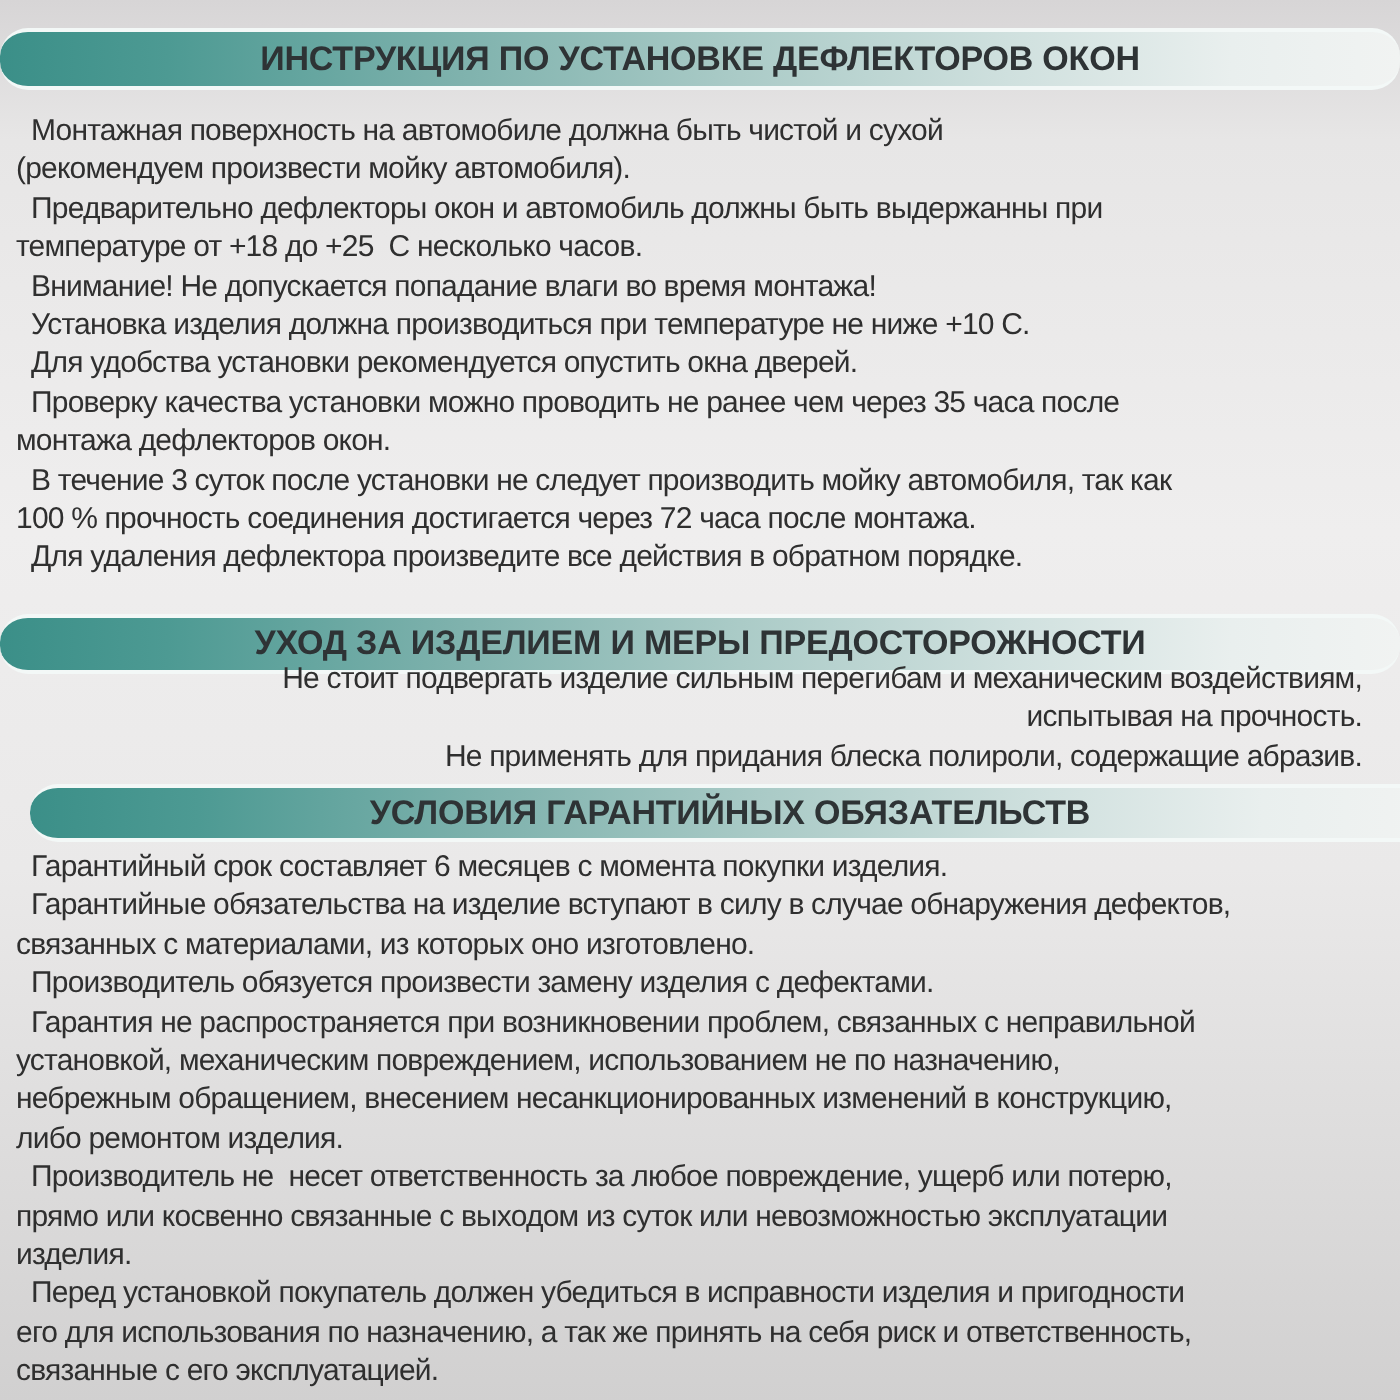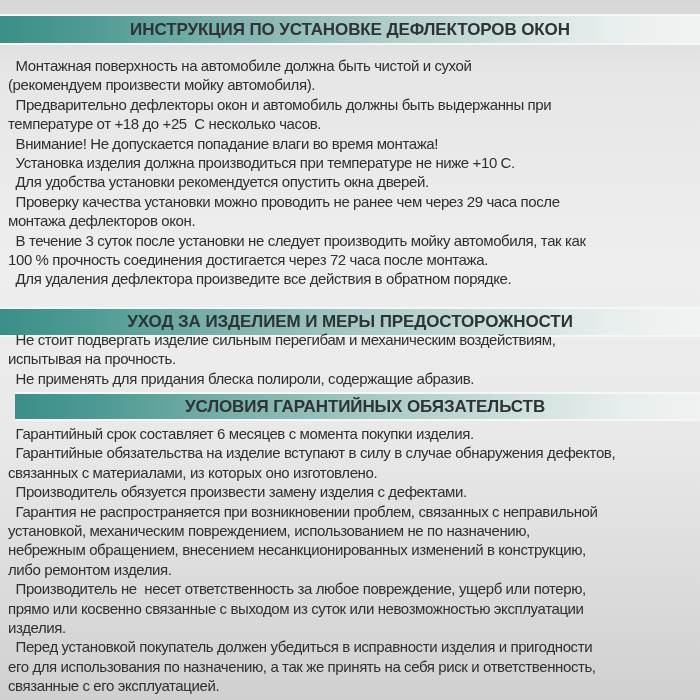--- a/index.html
+++ b/index.html
@@ -5,55 +5,55 @@
   html,body{margin:0;padding:0;}
   .page{
     width:700px;height:700px;position:relative;overflow:hidden;
     background:linear-gradient(180deg,#d7d5d6 0%,#e7e6e6 10%,#efeeee 38%,#eae9e9 62%,#dcdbdb 84%,#d1d0d0 100%);
     font-family:"Liberation Sans", sans-serif;
   }
   .banner{
     position:absolute;left:0;width:700px;box-sizing:border-box;height:31px;
     border-top:2px solid #f3f8f7;border-bottom:2px solid #f3f8f7;
     background:linear-gradient(90deg,#3b8f88 0%,#4d9a93 12%,#7db1ac 32%,#a9cac6 52%,#cfe0de 72%,#e9efee 88%,#f1f3f2 100%);
-    display:flex;align-items:center;justify-content:center;
+    display:flex;align-items:center;justify-content:center;border-radius:14px;
   }
   .banner-title{
     font-size:17px;font-weight:bold;color:#2e3335;letter-spacing:-0.1px;white-space:pre;
   }
   .textblock{
     position:absolute;left:8px;right:19px;
     font-size:15px;line-height:19.4px;color:#2f2f2f;letter-spacing:-0.4px;
   }
   .line{white-space:pre;}
   .b1{top:14px;}
   .b2{top:293px;height:30px;margin-top:14px;}
   .b3{top:392px;height:29px;margin-left:15px;}
   .t1{top:56px;}
-  .t2{top:330px;}
+  .t2{top:330px;text-align:right;}
   .t3{top:424px;}
 </style>
 </head>
 <body>
 
 <div class="page">
 
   <div class="banner b1">
     <span class="banner-title">ИНСТРУКЦИЯ ПО УСТАНОВКЕ ДЕФЛЕКТОРОВ ОКОН</span>
   </div>
 
   <div class="textblock t1">
     <div class="line">  Монтажная поверхность на автомобиле должна быть чистой и сухой</div>
     <div class="line">(рекомендуем произвести мойку автомобиля).</div>
     <div class="line">  Предварительно дефлекторы окон и автомобиль должны быть выдержанны при</div>
     <div class="line">температуре от +18 до +25  С несколько часов.</div>
     <div class="line">  Внимание! Не допускается попадание влаги во время монтажа!</div>
     <div class="line">  Установка изделия должна производиться при температуре не ниже +10 С.</div>
     <div class="line">  Для удобства установки рекомендуется опустить окна дверей.</div>
-    <div class="line">  Проверку качества установки можно проводить не ранее чем через 29 часа после</div>
+    <div class="line">  Проверку качества установки можно проводить не ранее чем через 35 часа после</div>
     <div class="line">монтажа дефлекторов окон.</div>
     <div class="line">  В течение 3 суток после установки не следует производить мойку автомобиля, так как</div>
     <div class="line">100 % прочность соединения достигается через 72 часа после монтажа.</div>
     <div class="line">  Для удаления дефлектора произведите все действия в обратном порядке.</div>
   </div>
 
   <div class="banner b2">
     <span class="banner-title">УХОД ЗА ИЗДЕЛИЕМ И МЕРЫ ПРЕДОСТОРОЖНОСТИ</span>
   </div>
 

